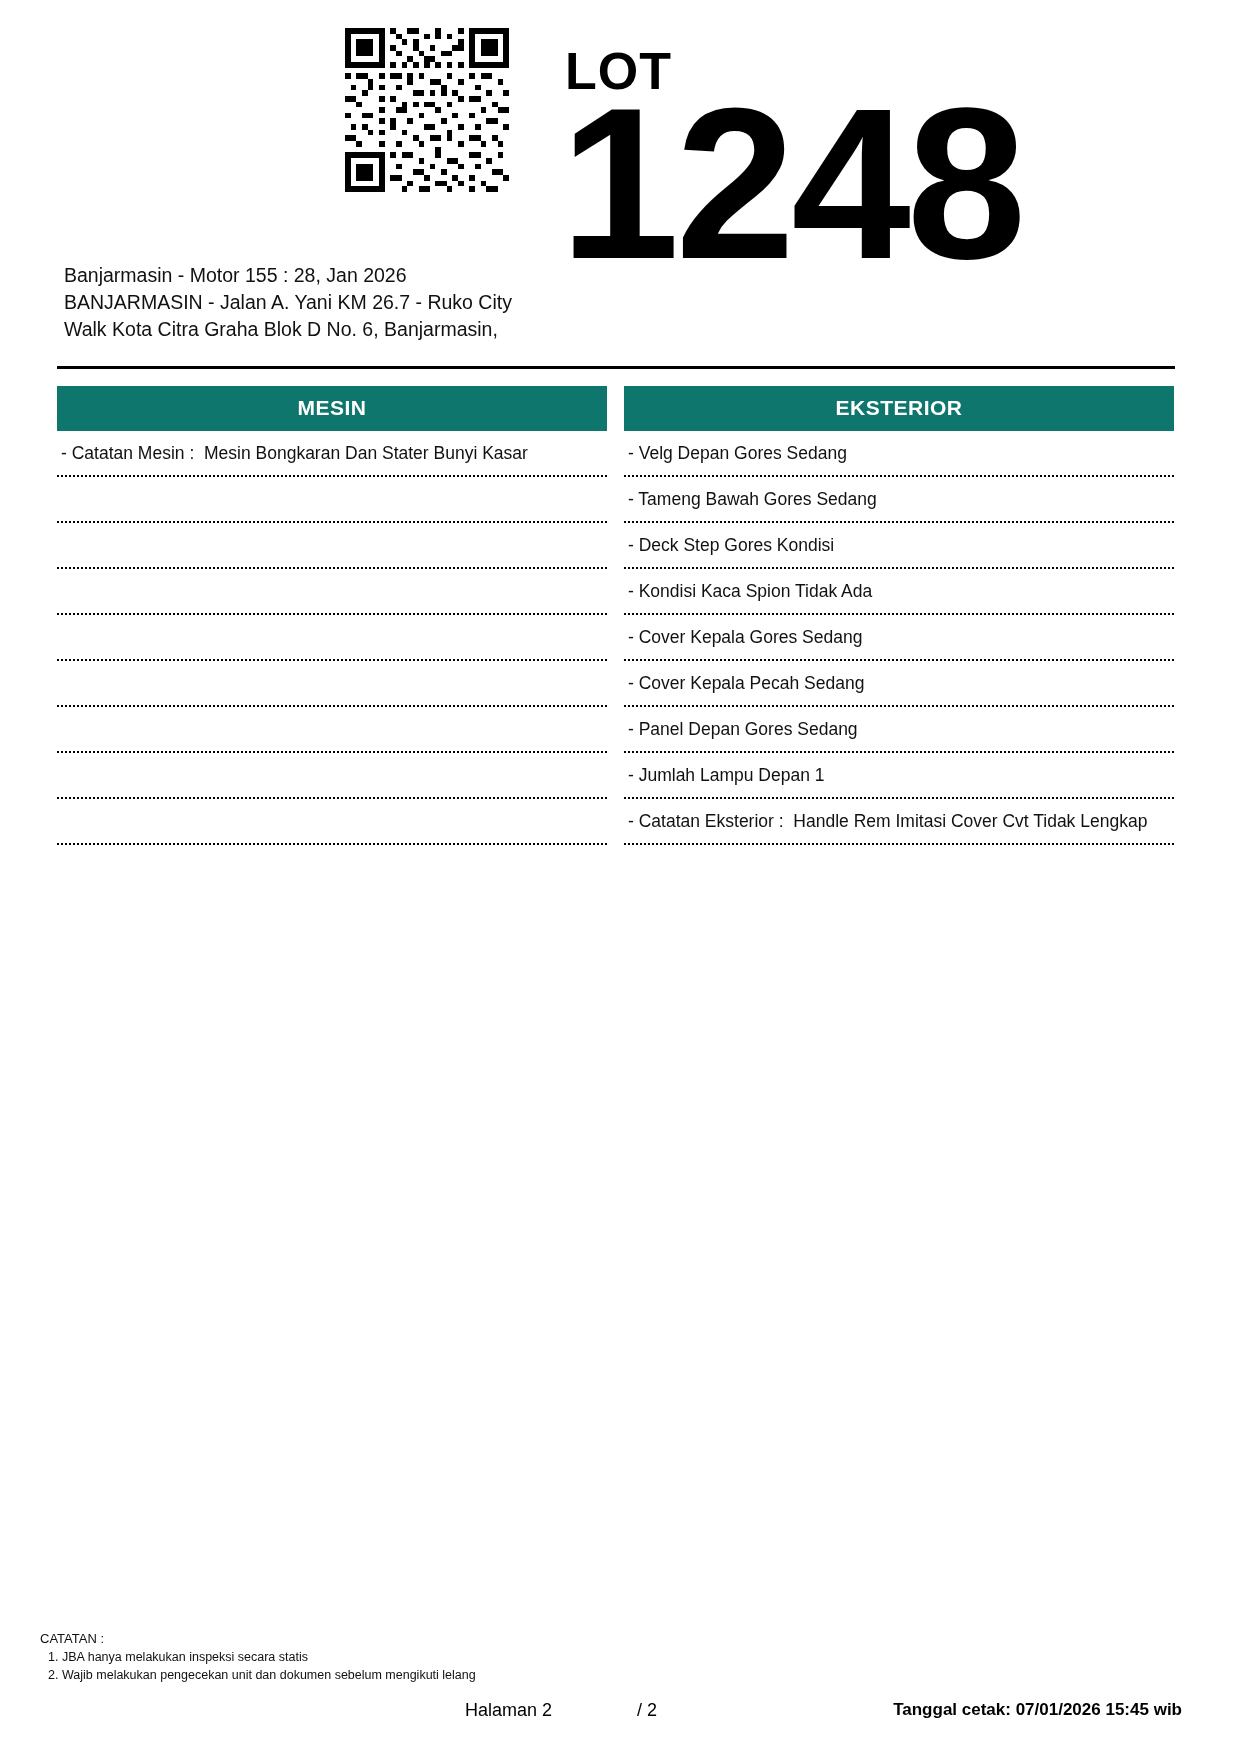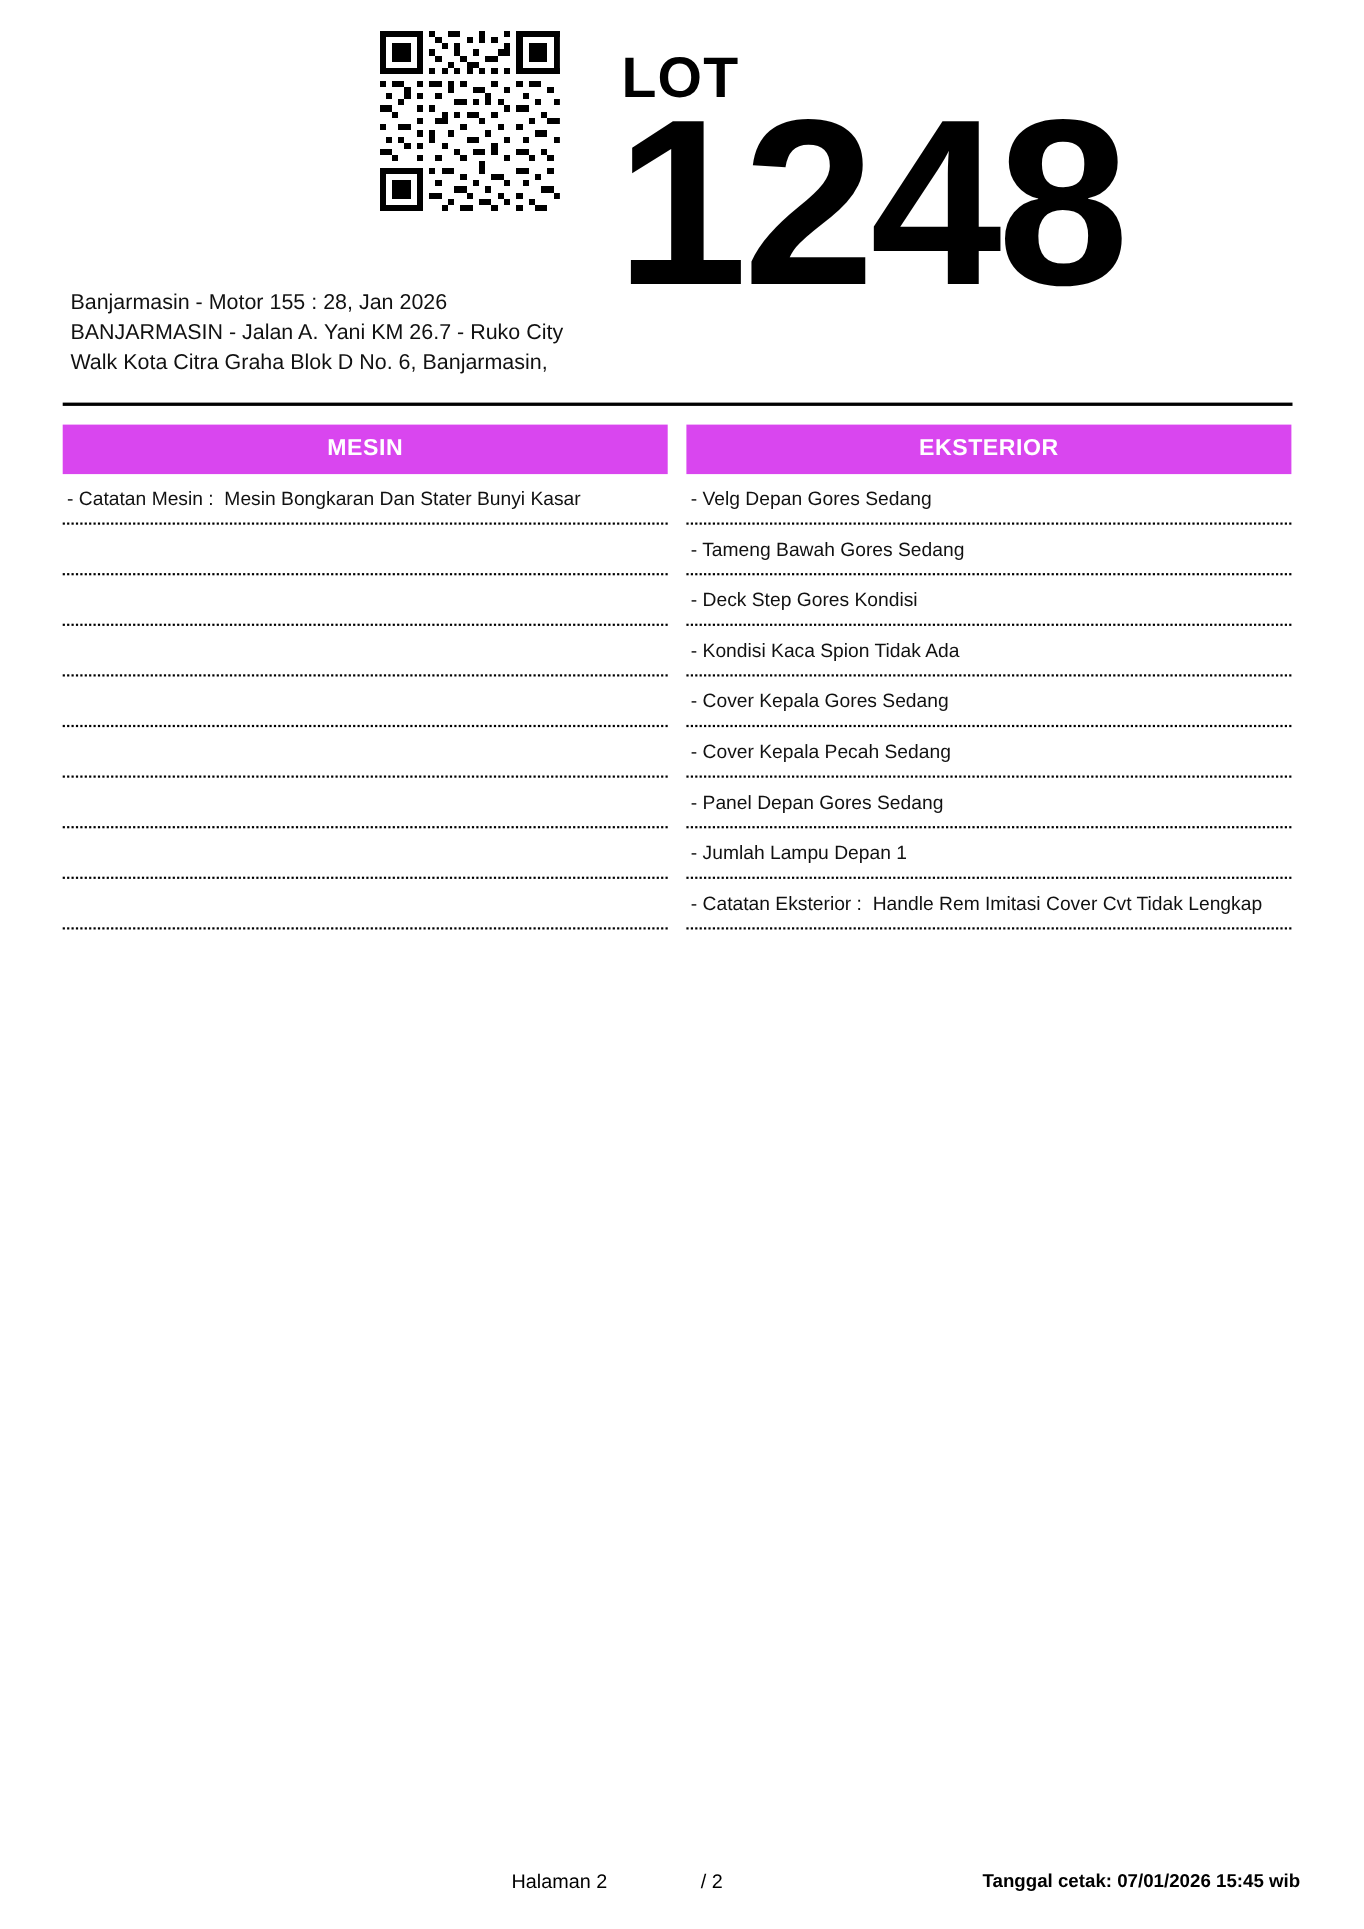--- a/index.html
+++ b/index.html
@@ -76,21 +76,21 @@
   .tables {
     position: absolute;
     left: 57px;
     top: 386px;
     width: 1118px;
     display: flex;
     gap: 17px;
   }
   .col { width: 550px; }
   .col-head {
-    background: #d946ef;
+    background: #0f766e;
     color: #fff;
     text-align: center;
     font-size: 21px;
     font-weight: bold;
     letter-spacing: 0.5px;
     padding: 10px 0 11px 0;
   }
   .rows { margin-top: 0; }
   .row {
     border-bottom: 2px dotted #000;
@@ -343,20 +343,27 @@
         <div class="row"><span class="lbl">- Cover Kepala Gores Sedang</span></div>
         <div class="row"><span class="lbl">- Cover Kepala Pecah Sedang</span></div>
         <div class="row"><span class="lbl">- Panel Depan Gores Sedang</span></div>
         <div class="row"><span class="lbl">- Jumlah Lampu Depan 1</span></div>
         <div class="row"><span class="lbl">- Catatan Eksterior :  Handle Rem Imitasi Cover Cvt Tidak Lengkap</span></div>
       </div>
     </div>
 
   </div>
 
+  <div class="footer-note">
+    <div class="title">CATATAN :</div>
+    <ol>
+      <li>JBA hanya melakukan inspeksi secara statis</li>
+      <li>Wajib melakukan pengecekan unit dan dokumen sebelum mengikuti lelang</li>
+    </ol>
+  </div>
 
   <div class="footer-bar">
     <span class="page-num">Halaman 2</span>
     <span class="page-total">/ 2</span>
     <span class="print-date">Tanggal cetak: 07/01/2026 15:45 wib</span>
   </div>
 
 </div>
 
 </body></html>

